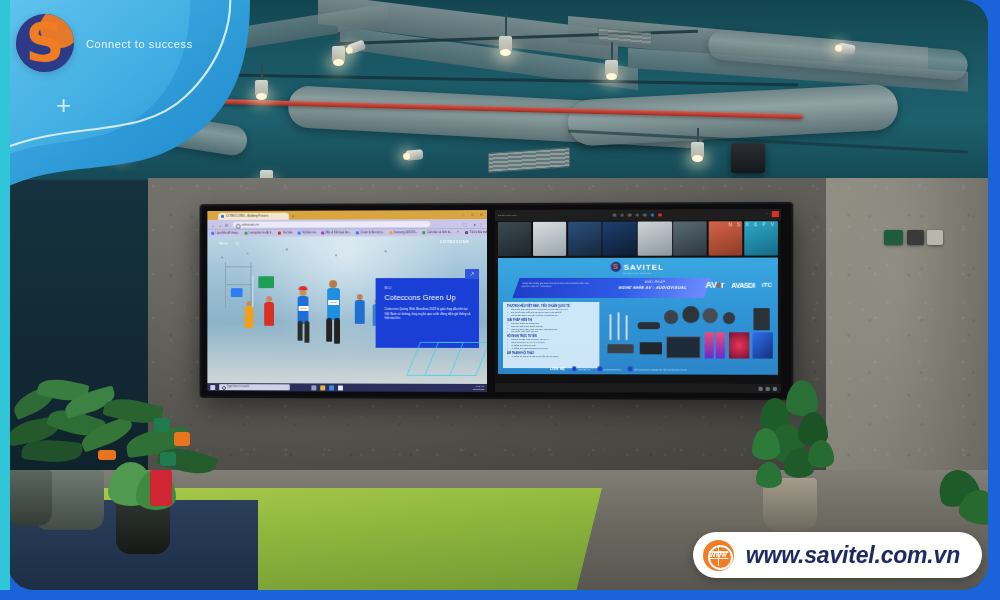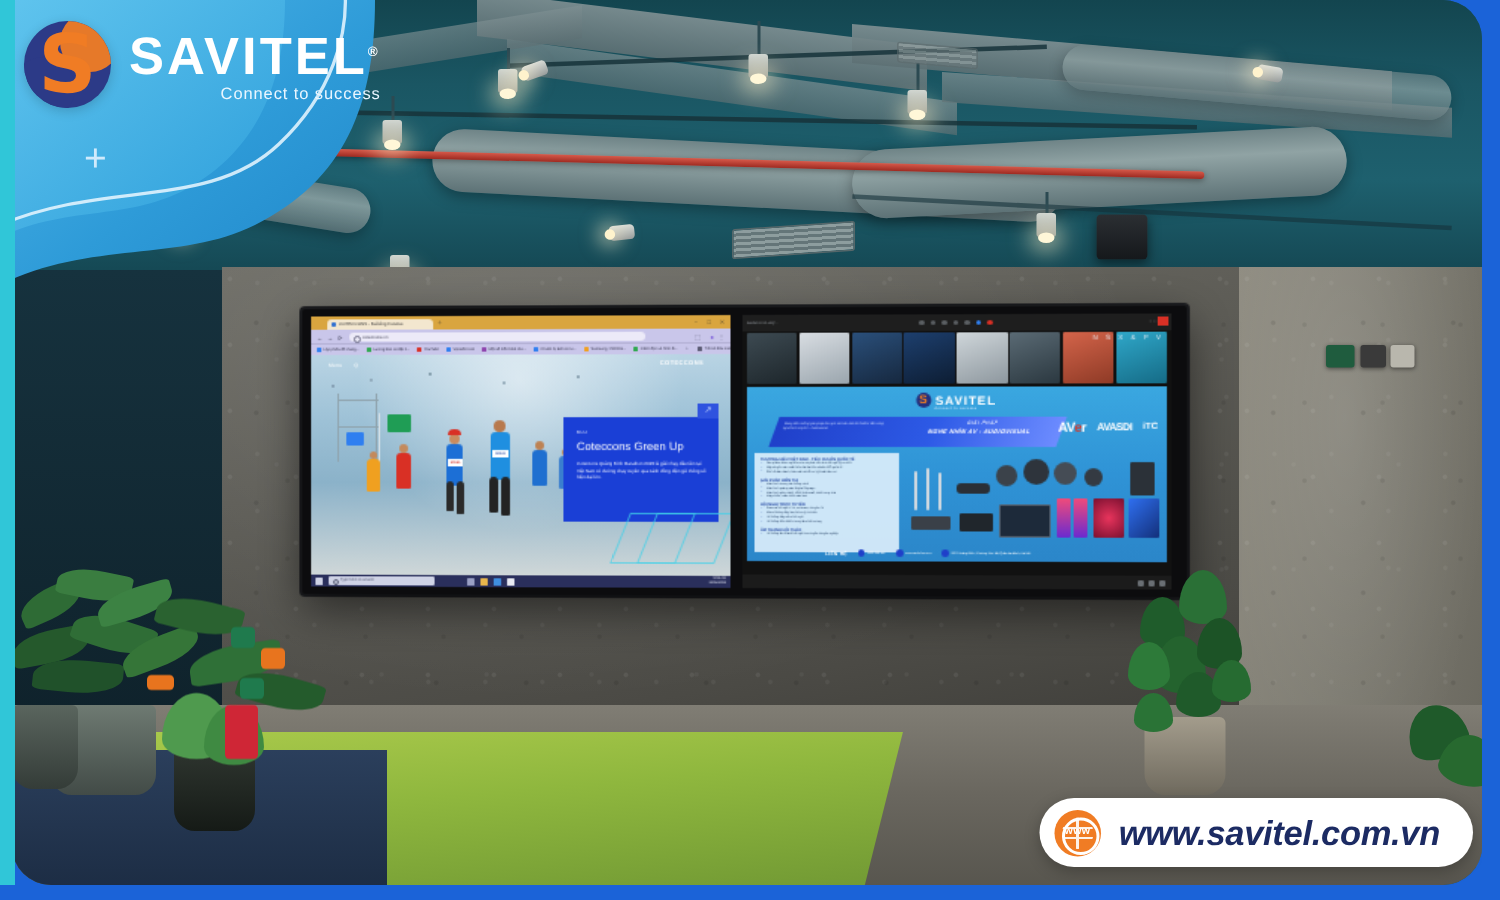--- a/index.html
+++ b/index.html
@@ -771,23 +771,20 @@
     <path d="M0,150 C70,120 140,140 186,96 C222,62 232,22 230,-6" fill="none" stroke="#eaf7ff" stroke-width="2.2" opacity=".85"></path>
   </svg>
 
   <div id="logo-lockup">
     <div class="lg-mark">
       <div class="orangewedge"></div>
       <div class="navywedge"></div>
       <div class="sarc">S</div>
     </div>
     <div class="lg-text">
-      <div class="lg-name">
-        <span>SAVITEL</span><span class="lg-reg">®</span>
-      </div>
       <div class="lg-tag">Connect to success</div>
     </div>
   </div>
   <div class="plus-deco">+</div>
 
   <div id="url-badge">
     <div class="ub-globe">
       <div class="ub-bars"></div>
     </div>
     <div class="ub-text">www.savitel.com.vn</div>

